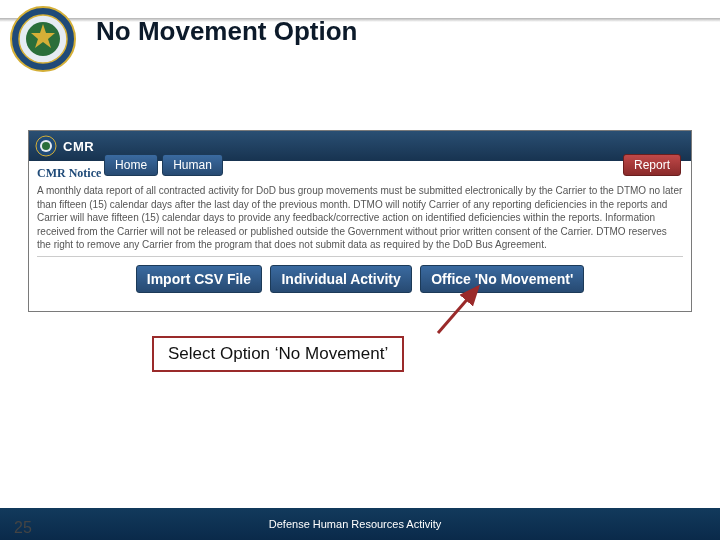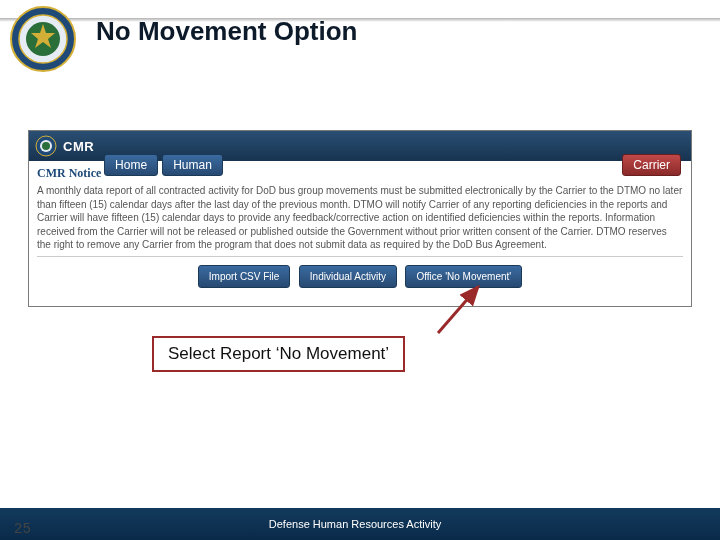--- a/index.html
+++ b/index.html
@@ -16,26 +16,26 @@
   .mini-seal svg { width: 22px; height: 22px; }
   .cmr { color: #fff; font-weight: bold; font-size: 13px; margin-right: 10px; letter-spacing: 0.5px; }
   .navbtn { display: inline-block; background: linear-gradient(to bottom, #3a6aa0, #274a72); color: #fff; font-size: 12px; padding: 3px 10px; border-radius: 3px; margin-right: 4px; border: 1px solid #1c3a58; margin-top: 38px; }
   .spacer { flex: 1; }
   .navbtn.red { background: linear-gradient(to bottom, #c04848, #8a2a2a); border-color: #6a1e1e; }
   .notice { padding: 5px 8px 8px 8px; }
   .notice-title { color: #1f4a78; font-size: 12px; font-weight: bold; margin-bottom: 3px; font-family: Liberation Serif, serif; }
   .notice-body { font-size: 10px; color: #555; line-height: 1.35; }
   .hr { height: 1px; background: #ccc; margin: 4px 0 8px 0; }
   .action-row { text-align: center; padding-bottom: 10px; }
-  .actbtn { display: inline-block; background: linear-gradient(to bottom, #3a6aa0, #274a72); color: #fff; font-size: 10px; font-weight: normal; padding: 5px 10px; border-radius: 3px; margin: 0 2px; border: 1px solid #1c3a58; }
+  .actbtn { display: inline-block; background: linear-gradient(to bottom, #3a6aa0, #274a72); color: #fff; font-size: 14px; font-weight: bold; padding: 5px 10px; border-radius: 3px; margin: 0 2px; border: 1px solid #1c3a58; }
   .arrow { position: absolute; top: 279px; left: 430px; width: 60px; height: 60px; pointer-events: none; }
   .callout { position: absolute; top: 336px; left: 152px; border: 2px solid #9a2a2a; background: #fff; padding: 6px 14px; font-size: 17px; color: #111; }
   .footer { position: absolute; bottom: 0; left: 0; right: 0; height: 32px; background: linear-gradient(to bottom, #123a5c 0%, #0a2a4a 100%); color: #fff; font-size: 11px; display: flex; justify-content: center; align-items: center; padding-right: 10px; }
   .footer-edge { position: absolute; bottom: 20px; left: 0; right: 0; height: 3px; background: linear-gradient(to top, rgba(0,0,0,0.25), rgba(0,0,0,0)); }
-  .pagenum { position: absolute; bottom: 3px; left: 14px; font-size: 14px; color: #444; font-family: Liberation Mono, monospace; }
+  .pagenum { position: absolute; bottom: 3px; left: 14px; font-size: 16px; color: #444; }
 </style>
 </head>
 <body>
 
 <div class="slide">
   <div class="topbar-edge"></div>
 
   <div class="seal">
     <svg viewBox="0 0 66 66">
       <circle cx="33" cy="33" r="32" fill="#1f4a78" stroke="#d4af37" stroke-width="2"></circle>
@@ -53,21 +53,21 @@
         <svg viewBox="0 0 22 22">
             <circle cx="11" cy="11" r="10" fill="#1f4a78" stroke="#d4af37" stroke-width="1"></circle>
             <circle cx="11" cy="11" r="6" fill="#e6ecf3"></circle>
             <circle cx="11" cy="11" r="4" fill="#2a6e3a"></circle>
           </svg>
       </div>
       <span class="cmr">CMR</span>
       <span class="navbtn">Home</span>
       <span class="navbtn">Human</span>
       <span class="spacer"></span>
-      <span class="navbtn red">Carrier</span>
+      <span class="navbtn red">Report</span>
     </div>
     <div class="notice">
       <div class="notice-title">CMR Notice</div>
       <div class="notice-body">A monthly data report of all contracted activity for DoD bus group movements must be submitted electronically by the Carrier to the DTMO no later than fifteen (15) calendar days after the last day of the previous month. DTMO will notify Carrier of any reporting deficiencies in the reports and Carrier will have fifteen (15) calendar days to provide any feedback/corrective action on identified deficiencies within the reports. Information received from the Carrier will not be released or published outside the Government without prior written consent of the Carrier. DTMO reserves the right to remove any Carrier from the program that does not submit data as required by the DoD Bus Agreement.</div>
       <div class="hr"></div>
       <div class="action-row">
         <span class="actbtn">Import CSV File</span>
         <span class="actbtn">Individual Activity</span>
         <span class="actbtn">Office 'No Movement'</span>
       </div>
@@ -77,21 +77,21 @@
   <svg class="arrow" viewBox="0 0 60 60">
     <defs>
         <marker id="ah" markerWidth="8" markerHeight="8" refX="6" refY="3" orient="auto">
           <path d="M0,0 L7,3 L0,6 Z" fill="#9a2a2a"></path>
         </marker>
       </defs>
     <line x1="8" y1="54" x2="48" y2="8" stroke="#9a2a2a" stroke-width="3" marker-end="url(#ah)"></line>
   </svg>
 
   <div class="callout">
-    <span>Select Report ‘No Movement’</span>
+    <span>Select Option ‘No Movement’</span>
   </div>
 
   <div class="footer-edge"></div>
   <div class="footer">
     <span>Defense Human Resources Activity</span>
   </div>
   <div class="pagenum">25</div>
 </div>
 
 </body></html>

